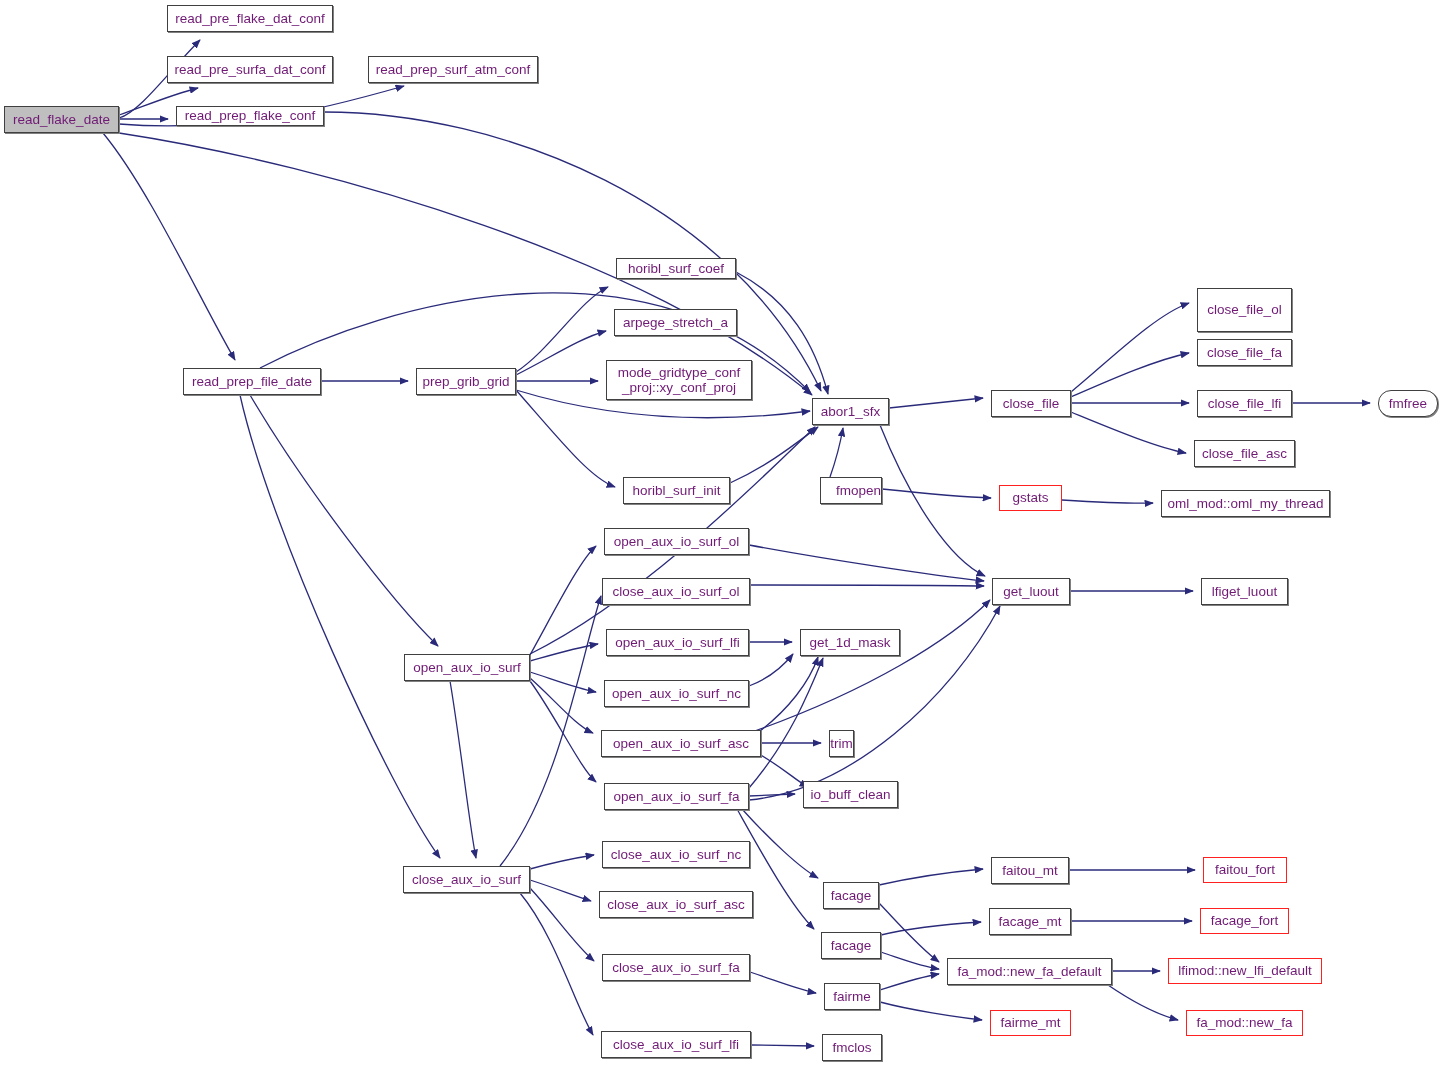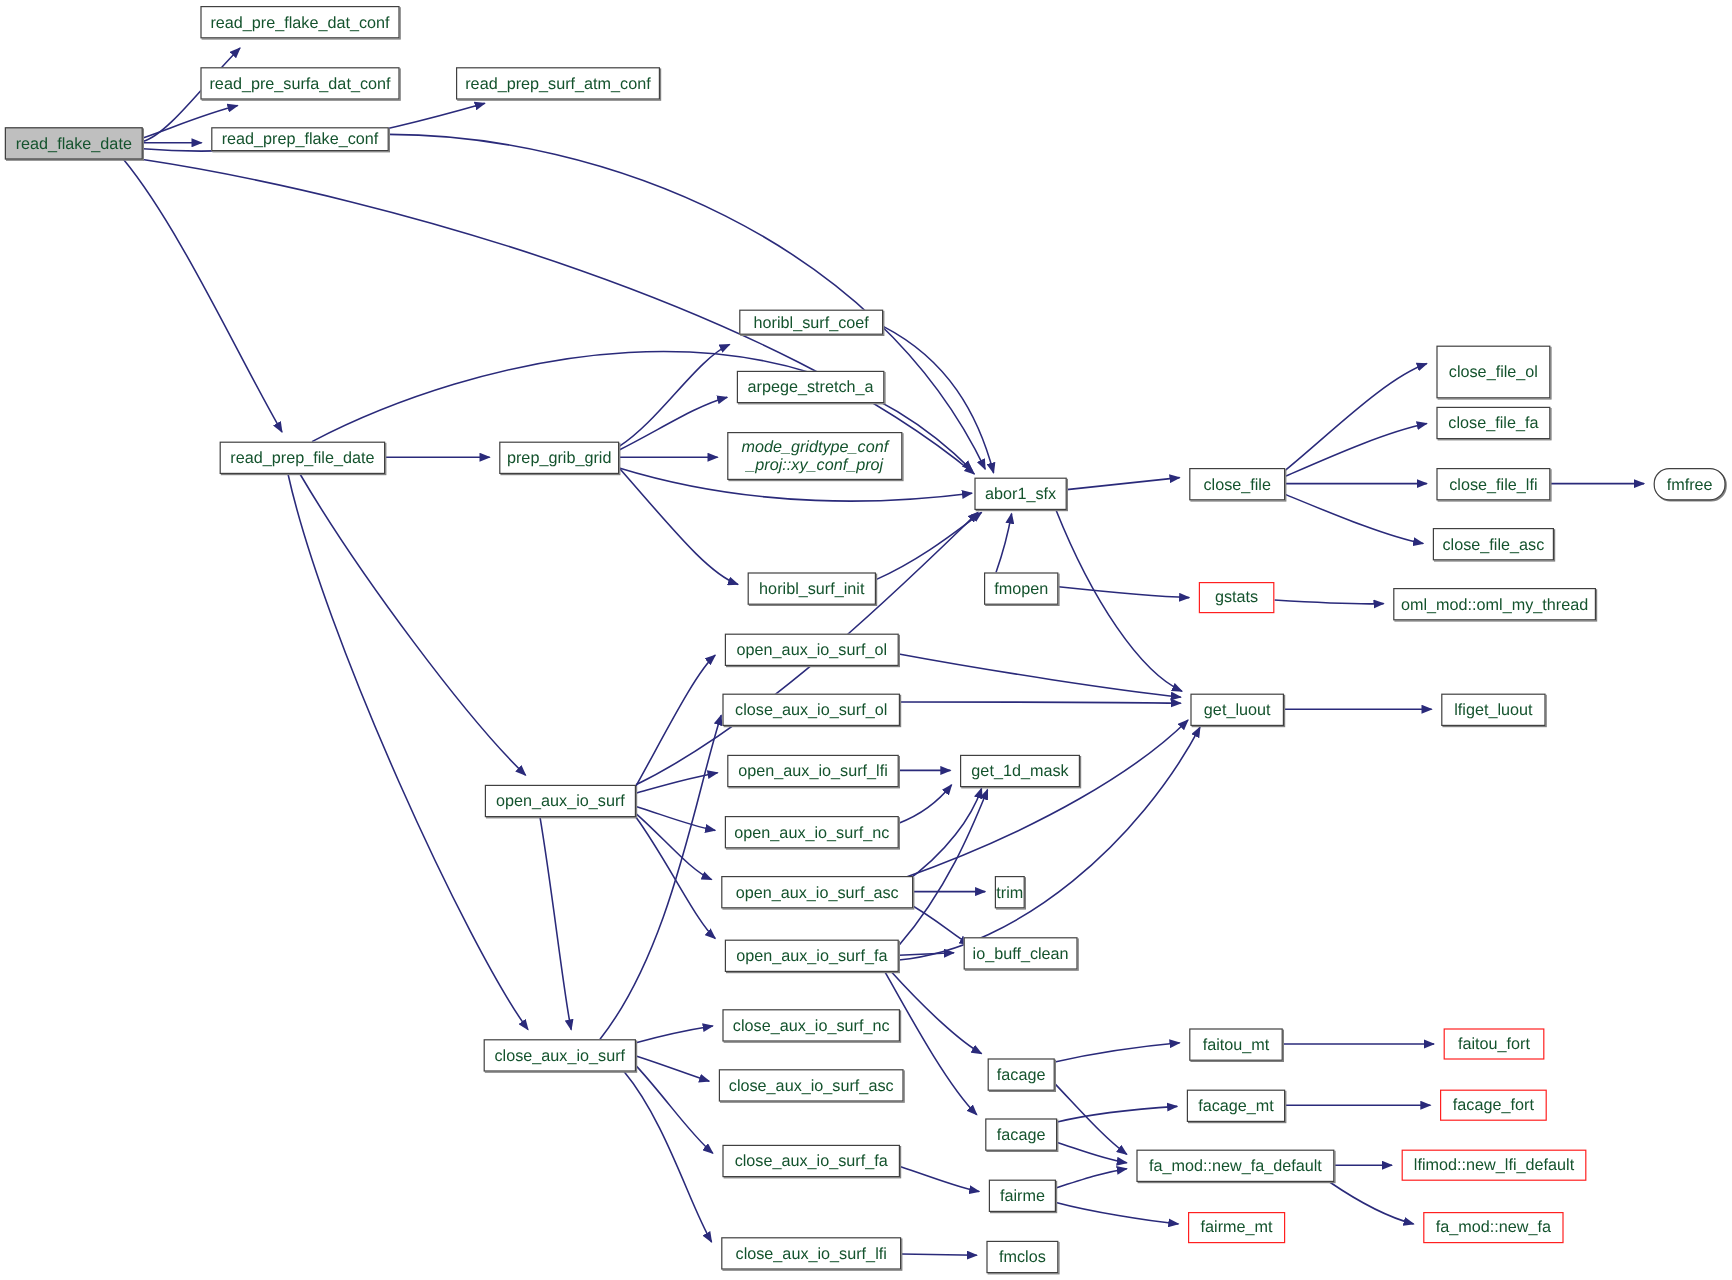--- a/index.html
+++ b/index.html
@@ -27,37 +27,36 @@
     position: absolute;
     box-sizing: border-box;
     background: #ffffff;
     border: 1px solid #404040;
     box-shadow: 1px 1px 0 0 #808080;
     display: flex;
     align-items: center;
     justify-content: center;
     text-align: center;
     font-size: 13.5px;
-    color: #14532d;
+    color: #701a75;
     line-height: 1.12;
     white-space: nowrap;
     z-index: 5;
   }
   .node.root {
     background: #bfbfbf;
   }
   .node.redborder {
     border: 1.5px solid #ff2020;
     box-shadow: none;
   }
   .node.twoline {
     white-space: normal;
     line-height: 1.12;
     padding: 1px 5px;
-    font-style: italic;
   }
   .node-label {
     display: block;
     pointer-events: none;
   }
 </style>
 </head>
 <body>
 
 <div id="canvas">
@@ -142,21 +141,21 @@
       </div>
       <div class="node" style="left: 167px; top: 5px; width: 166px; height: 27px;">
         <span class="node-label">read_pre_flake_dat_conf</span>
       </div>
       <div class="node" style="left: 167px; top: 56px; width: 166px; height: 27px;">
         <span class="node-label">read_pre_surfa_dat_conf</span>
       </div>
       <div class="node" style="left: 176px; top: 106px; width: 148px; height: 20px;">
         <span class="node-label">read_prep_flake_conf</span>
       </div>
-      <div class="node" style="left: 380px; top: 56px; width: 170px; height: 27px;">
+      <div class="node" style="left: 368px; top: 56px; width: 170px; height: 27px;">
         <span class="node-label">read_prep_surf_atm_conf</span>
       </div>
       <div class="node" style="left: 183px; top: 368px; width: 138px; height: 27px;">
         <span class="node-label">read_prep_file_date</span>
       </div>
       <div class="node" style="left: 416px; top: 368px; width: 100px; height: 27px;">
         <span class="node-label">prep_grib_grid</span>
       </div>
       <div class="node" style="left: 616px; top: 258px; width: 120px; height: 21px;">
         <span class="node-label">horibl_surf_coef</span>
@@ -166,21 +165,21 @@
       </div>
       <div class="node twoline" style="left: 606px; top: 360px; width: 146px; height: 40px;">
         <span class="node-label">mode_gridtype_conf<br>_proj::xy_conf_proj</span>
       </div>
       <div class="node" style="left: 623px; top: 477px; width: 107px; height: 27px;">
         <span class="node-label">horibl_surf_init</span>
       </div>
       <div class="node" style="left: 812px; top: 398px; width: 77px; height: 27px;">
         <span class="node-label">abor1_sfx</span>
       </div>
-      <div class="node" style="left: 820px; top: 477px; width: 62px; height: 27px;">
+      <div class="node" style="left: 820px; top: 477px; width: 62px; height: 27px; justify-content: flex-end;">
         <span class="node-label">fmopen</span>
       </div>
       <div class="node" style="left: 991px; top: 390px; width: 80px; height: 27px;">
         <span class="node-label">close_file</span>
       </div>
       <div class="node" style="left: 1197px; top: 288px; width: 95px; height: 44px;">
         <span class="node-label">close_file_ol</span>
       </div>
       <div class="node" style="left: 1197px; top: 339px; width: 95px; height: 27px;">
         <span class="node-label">close_file_fa</span>

